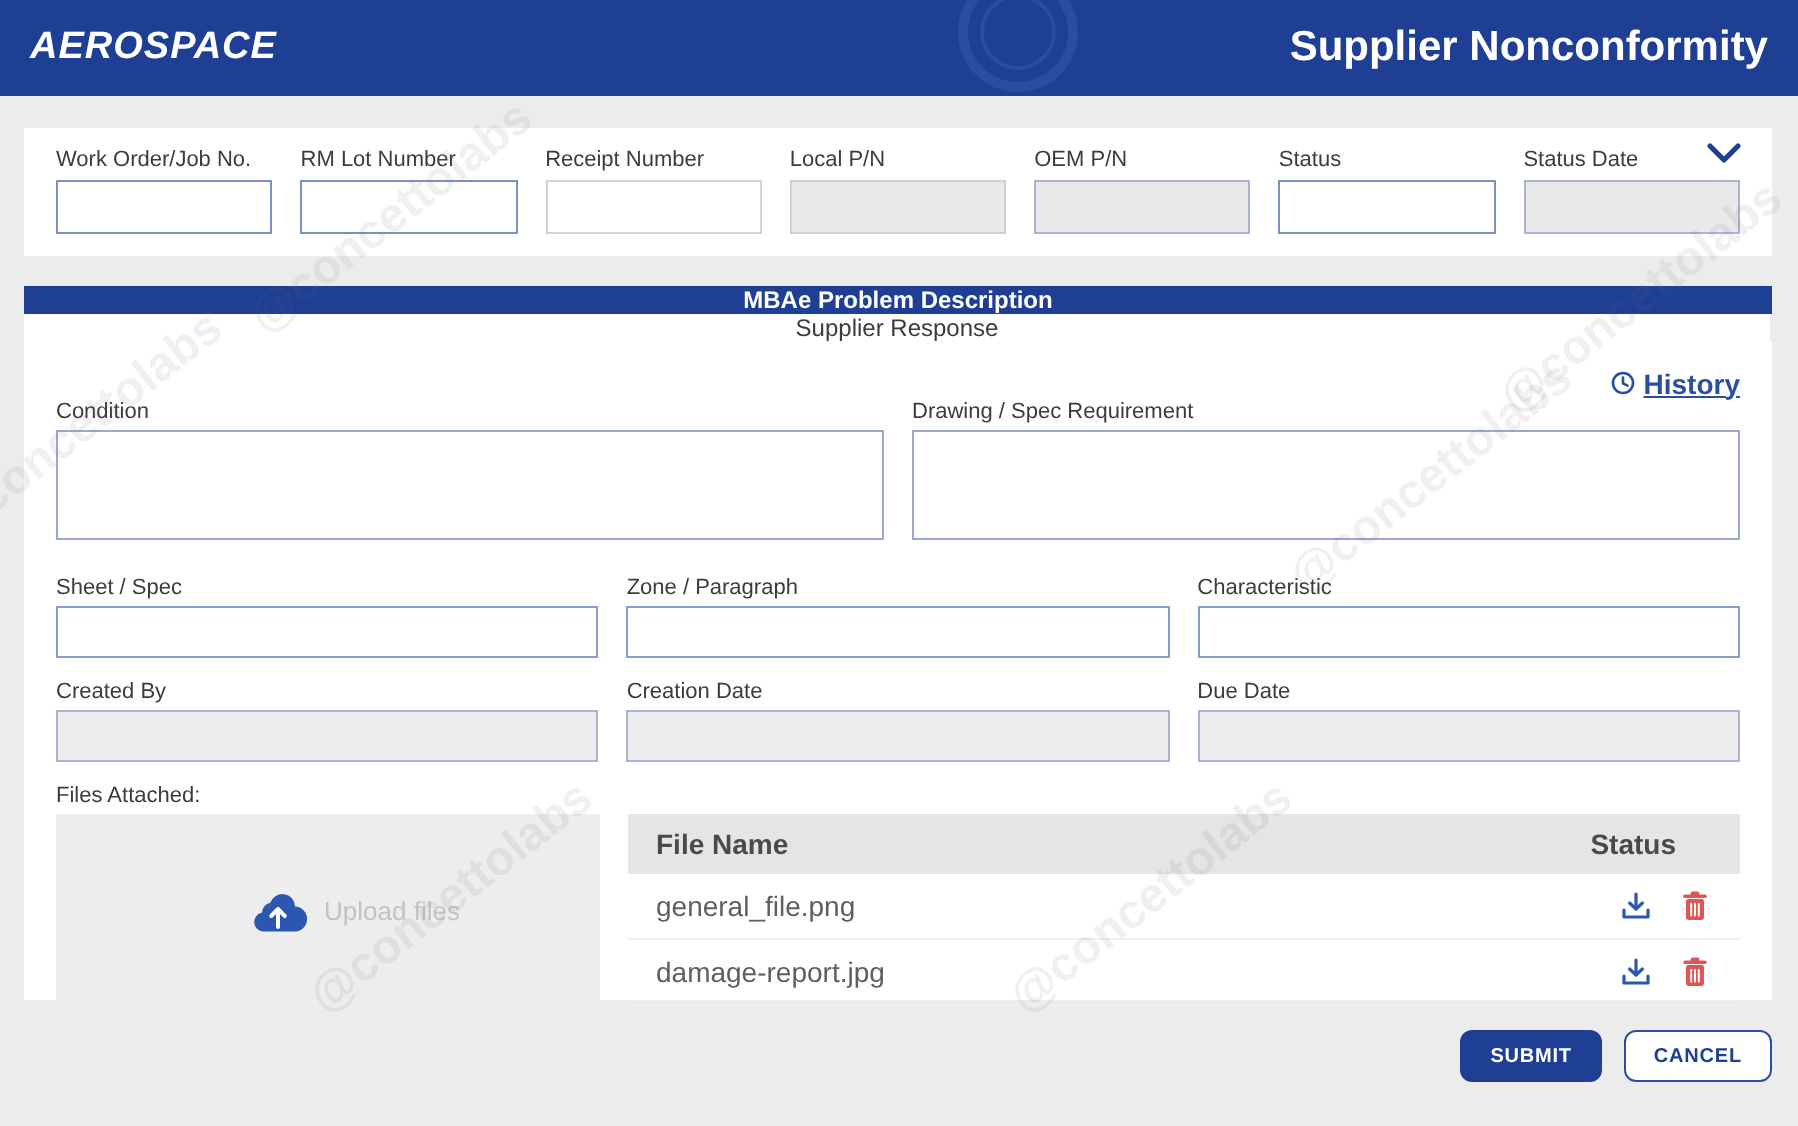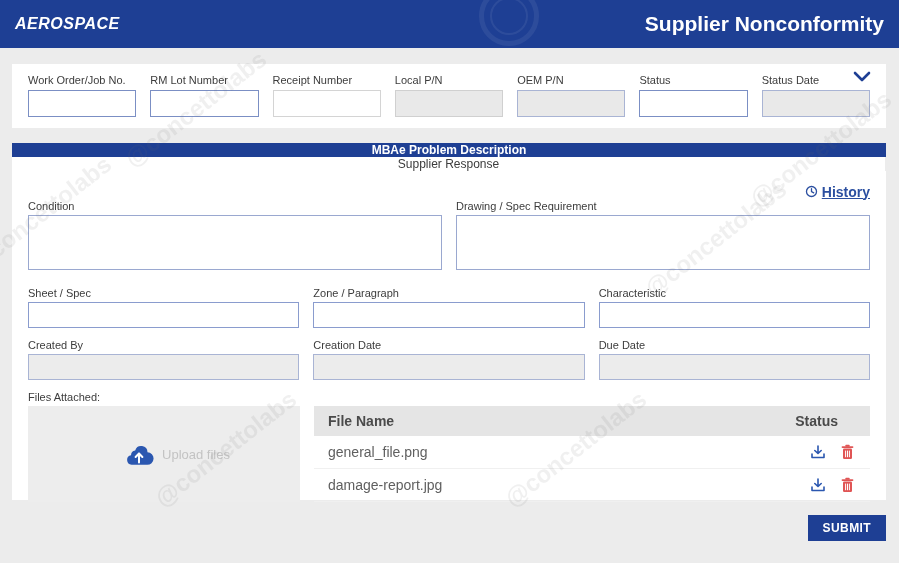--- a/index.html
+++ b/index.html
@@ -11,21 +11,21 @@
     color:#3c3c3c;
   }
   
   .header {
     position:absolute; left:0; top:0; width:899px; height:48px;
     background:#1e3f94;
     display:flex; align-items:center; justify-content:space-between;
     padding:0 15px; z-index:3;
   }
   .brand {
-    color:#fff; font-size:16px; font-weight:bold; font-style:italic;
+    color:#fff; font-size:19px; font-weight:bold; font-style:italic;
     letter-spacing:.5px;
   }
   .header-title { color:#fff; font-size:21px; font-weight:bold; }
   .header-emblem {
     position:absolute; left:479px; top:-14px; width:60px; height:60px;
     border-radius:50%; border:5px solid rgba(255,255,255,0.07);
   }
   .header-emblem::after{
     content:""; position:absolute; inset:6px; border-radius:50%;
     border:2px solid rgba(255,255,255,0.07);
@@ -110,23 +110,23 @@
     height:33px; display:flex; align-items:center; padding:8px 14px;
     border-bottom:1px solid #f0f0f0; color:#5f5f5f;
   }
   .ft-actions { margin-left:auto; display:flex; gap:14px; align-items:center; }
   .icon-btn { cursor:pointer; width:16px; height:16px; display:inline-flex; }
   
   .btn-bar {
     position:absolute; right:13px; top:515px; display:flex; gap:11px; z-index:2;
   }
   .btn {
-    height:26px; min-width:66px; padding:0 14px; font-size:12px; font-weight:bold;
+    height:26px; min-width:66px; padding:0 14px; font-size:10px; font-weight:bold;
     display:flex; align-items:center; justify-content:center; cursor:pointer;
-    font-family:"Liberation Sans", sans-serif; letter-spacing:.4px;
+    font-family:"Liberation Sans", sans-serif; letter-spacing:.4px;border-radius:6px;
   }
   .btn-primary { background:#1e3f94; color:#fff; border:1px solid #1e3f94; }
   .btn-secondary { background:#fff; color:#1e3f94; border:1px solid #2b4fa0; }
 </style>
 </head>
 <body>
 
 <div class="wm" style="left:110px; top:95px;">@concettolabs</div>
 <div class="wm" style="left:735px; top:135px;">@concettolabs</div>
 <div class="wm" style="left:-45px; top:200px;">@concettolabs</div>
@@ -286,13 +286,14 @@
               </svg>
           </span>
         </span>
       </div>
     </div>
   </div>
 </div>
 
 <div class="btn-bar">
   <button class="btn btn-primary">SUBMIT</button>
+  <button class="btn btn-secondary">CANCEL</button>
 </div>
 
 </body></html>

